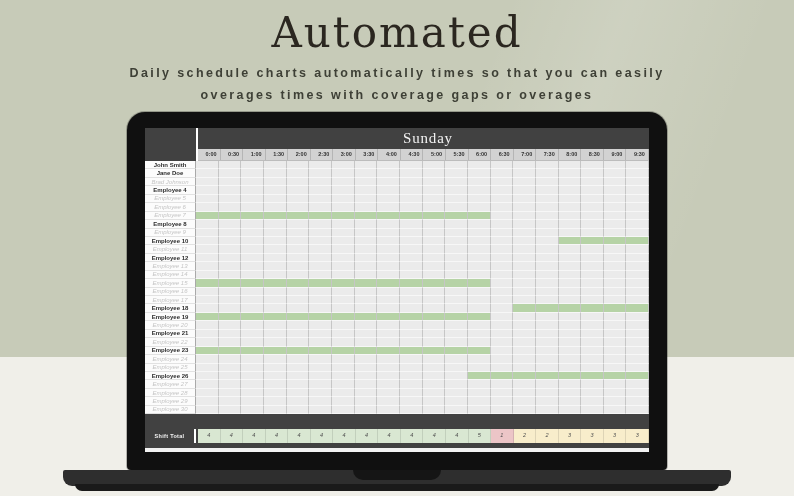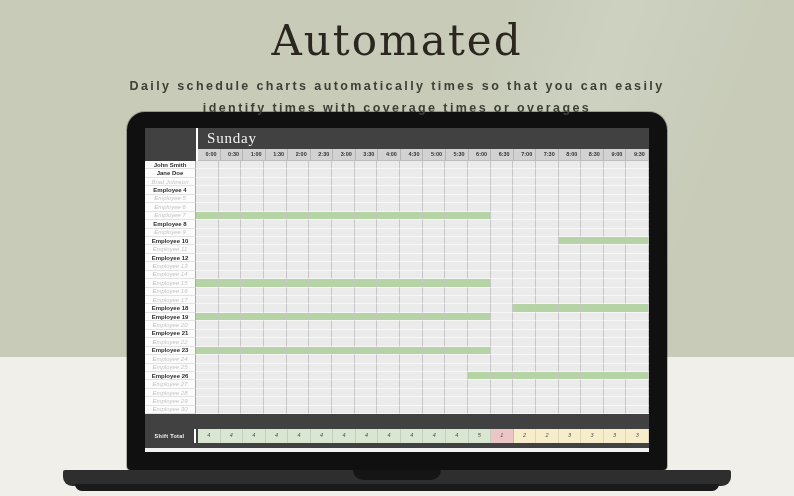--- a/index.html
+++ b/index.html
@@ -12,21 +12,21 @@
   .bg-top{position:absolute;left:0;top:0;width:794px;height:357px;background:#c7cbb8;}
   .bg-top::after{
     content:"";position:absolute;inset:0;
     background:linear-gradient(110deg, rgba(255,255,255,0) 55%, rgba(255,255,255,0.12) 68%, rgba(255,255,255,0) 84%);
   }
   .bg-bottom{position:absolute;left:0;top:357px;width:794px;height:139px;background:#f0efe9;}
 
   
   .hero{position:absolute;left:0;top:6px;width:794px;text-align:center;z-index:3;}
   .hero h1{
-    margin:12px;font-family:"DejaVu Serif","Liberation Serif",serif;
+    margin:4px;font-family:"DejaVu Serif","Liberation Serif",serif;
     font-size:42px;font-weight:500;letter-spacing:2px;color:#2b2720;line-height:1.1;
   }
   .hero .sub{
     margin:7px 0 0 0;font-size:12.5px;font-weight:600;letter-spacing:2.4px;
     color:#3e4036;line-height:1.75;
   }
 
   
   .laptop{position:absolute;left:63px;top:112px;width:668px;height:379px;z-index:2;}
   .bezel{
@@ -52,20 +52,21 @@
   }
 
   
   .sheet{width:504px;height:324px;display:flex;flex-direction:column;background:#fff;}
   .top-row{height:33px;display:flex;flex:0 0 33px;}
   .corner-cell{width:51px;flex:0 0 51px;background:#414141;border-right:2px solid #ffffff;}
   .head-right{flex:1;display:flex;flex-direction:column;min-width:0;}
   .banner{
     height:21px;flex:0 0 21px;background:#414141;display:flex;align-items:center;
     padding-left:9px;
+    justify-content:center;
   }
   .banner .day{
     font-family:"Liberation Serif","DejaVu Serif",serif;
     font-size:15px;color:#f2f2f2;letter-spacing:0.8px;
   }
   .time-header{height:12px;flex:0 0 12px;display:flex;background:#d2d2d2;border-bottom:1px solid #bcbcbc;box-sizing:border-box;}
   .time-cell{
     flex:1;min-width:0;box-sizing:border-box;border-right:1px solid #b5b5b5;
     font-size:5.5px;font-weight:700;color:#333;display:flex;align-items:center;justify-content:flex-end;
     padding-right:3px;line-height:1;
@@ -100,21 +101,21 @@
   .sheet-bottom{height:4px;flex:0 0 4px;background:#f2f2f2;}
 </style>
 </head>
 <body>
 
 <div class="bg-top"></div>
 <div class="bg-bottom"></div>
 
 <div class="hero">
   <h1>Automated</h1>
-  <p class="sub"><span>Daily schedule charts automatically times so that you can easily</span><br><span>identify times with coverage times or overages</span></p>
+  <p class="sub"><span>Daily schedule charts automatically times so that you can easily</span><br><span>overages times with coverage gaps or overages</span></p>
 </div>
 
 <div class="laptop">
   <div class="bezel">
     <div class="screen">
       <div class="sheet">
         <div class="top-row">
           <div class="corner-cell"></div>
           <div class="head-right">
             <div class="banner">

